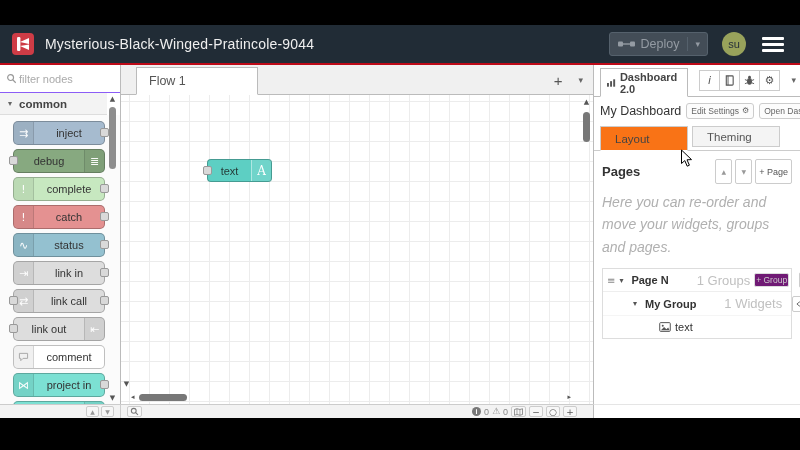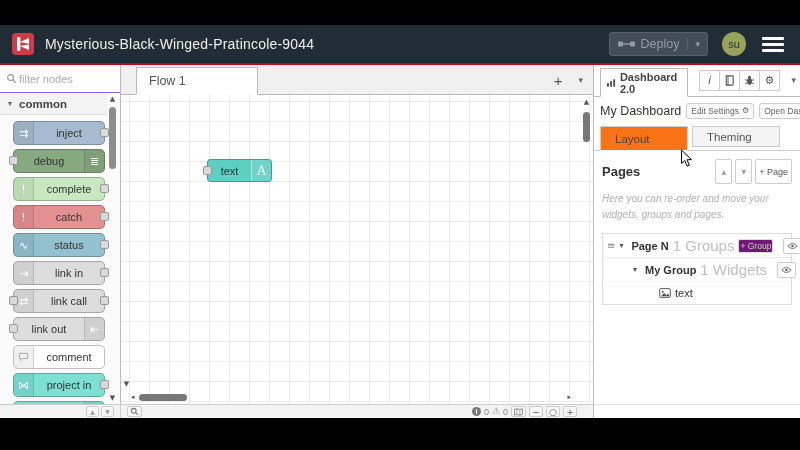--- a/index.html
+++ b/index.html
@@ -107,28 +107,28 @@
         display:flex;align-items:center;padding-left:14px;}
   .tab2.active{background:#f97316;border-bottom:1px solid #fff;margin-bottom:-1px;z-index:2;}
   .tab2.idle{background:#f4f4f4;margin-bottom:3px;color:#555;}
   .sb-content{padding:8px 8px 0 8px;}
   .pages-head{display:flex;align-items:center;gap:3px;}
   .pages-title{font-size:13px;font-weight:bold;color:#333;margin-right:auto;}
   .pg-btn{height:25px;min-width:17px;border:1px solid #ccc;border-radius:2px;background:#fff;color:#999;
           font-size:6px;display:flex;align-items:center;justify-content:center;
           font-family:"DejaVu Sans",sans-serif;padding:0 3px;}
   .pg-btn.addpage{font-size:9px;color:#555;font-family:"Liberation Sans",sans-serif;}
-  .helper{font-style:italic;color:#b0b0b0;font-size:10px;line-height:1.6;margin-top:7px;}
+  .helper{font-style:italic;color:#b0b0b0;font-size:14px;line-height:1.6;margin-top:7px;}
   .tree{margin-top:10px;border:1px solid #ddd;background:#fff;}
   .trow{display:flex;align-items:center;gap:4px;padding:3px 4px;min-height:23px;font-size:11px;color:#333;}
   .trow.r1{border-bottom:1px solid #eee;}
   .drag{color:#888;font-size:10px;font-family:"DejaVu Sans",sans-serif;letter-spacing:0;}
   .tchev{font-size:8px;color:#555;font-family:"DejaVu Sans",sans-serif;}
   .tname{font-weight:bold;color:#333;white-space:nowrap;}
-  .tcount{color:#c0c0c0;font-size:15px;white-space:nowrap;}
+  .tcount{color:#c0c0c0;font-size:13px;white-space:nowrap;margin-left:24px;}
   .tbtn{height:16px;min-width:19px;border:1px solid #ccc;border-radius:2px;background:#fff;
         display:flex;align-items:center;justify-content:center;margin-left:2px;}
   .addgroup{border:1px solid #ddd;border-radius:2px;background:#701a75;color:#ccc;font-size:8.5px;
             padding:1px 1px;white-space:nowrap;}
   .sp{flex:1;}
   .trow.r2{padding-left:30px;}
   .trow.r3{padding-left:56px;border-top:1px solid #f5f5f5;}
   .cursor{position:absolute;left:86px;top:84px;z-index:9;pointer-events:none;}
 
   

